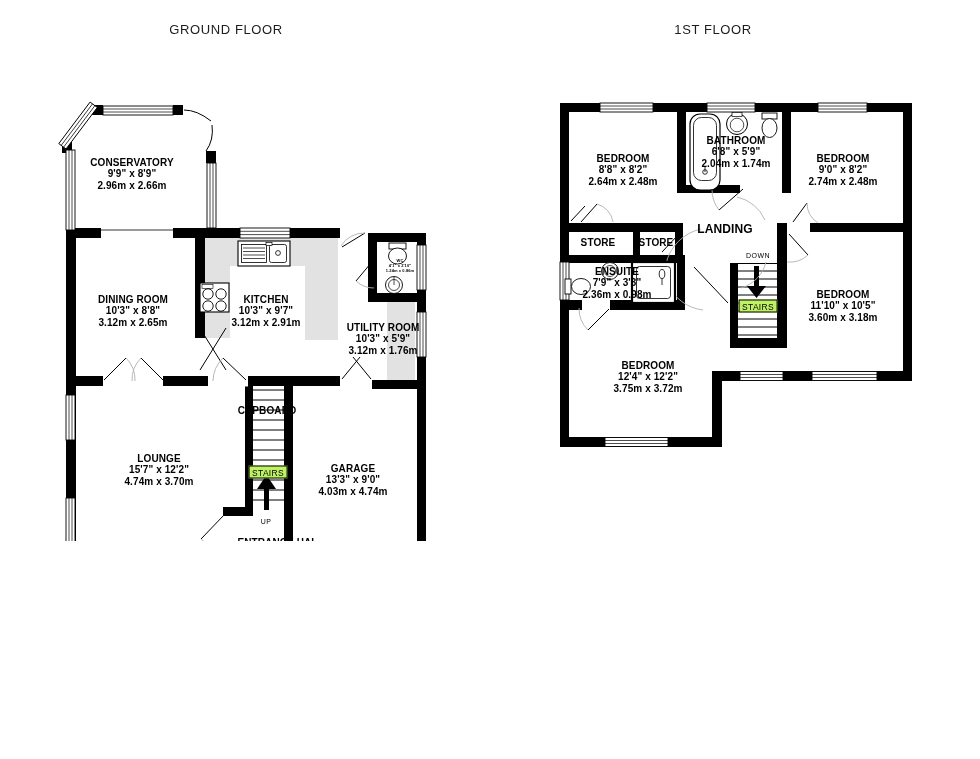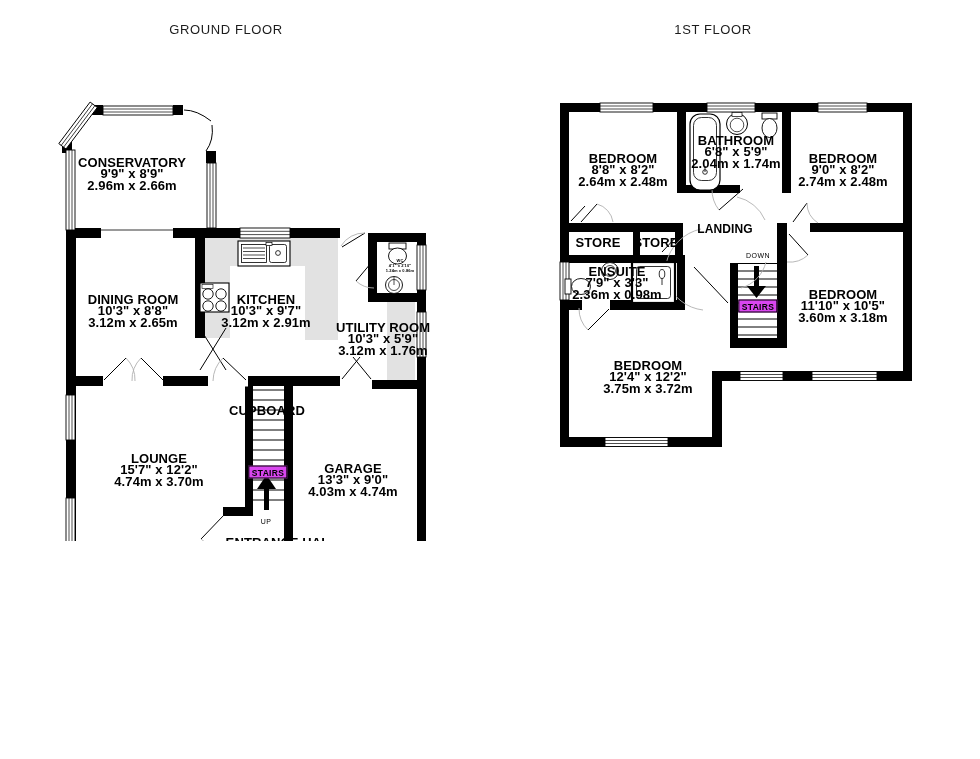--- a/index.html
+++ b/index.html
@@ -2,27 +2,27 @@
 <html><head>
 <meta charset="utf-8">
 <style>
   html,body{margin:0;padding:0;background:#fff;}
   .canvas{position:relative;width:980px;height:541px;background:#ffffff;overflow:hidden;
           font-family:"Liberation Sans", sans-serif;}
   .floor-plan{position:absolute;}
   .floor-title{position:absolute;transform:translateX(-50%);font-size:13px;letter-spacing:0.6px;
                color:#1c1c1c;white-space:nowrap;}
   .room-label{position:absolute;transform:translate(-50%,-50%);text-align:center;font-weight:bold;
-              font-size:13px;line-height:11.3px;color:#000;white-space:nowrap;letter-spacing:0.1px;}
+              font-size:10px;line-height:11.3px;color:#000;white-space:nowrap;letter-spacing:0.1px;}
   .room-label span{display:block;}
   .landing-label{font-size:12px;}
   .tiny-label{font-size:4px;line-height:5px;font-weight:bold;}
   .small-label{font-size:7px;font-weight:normal;letter-spacing:0.4px;}
-  .boxed-label{position:absolute;transform:translate(-50%,-50%);background:#d946ef;border:1.6px solid #000;
-               font-weight:bold;font-size:8.5px;line-height:10px;padding:0.5px 2.5px;letter-spacing:0.3px;
+  .boxed-label{position:absolute;transform:translate(-50%,-50%);background:#bef264;border:1.6px solid #000;
+               font-weight:normal;font-size:8.5px;line-height:10px;padding:0.5px 2.5px;letter-spacing:0.3px;
                white-space:nowrap;}
   .disclaimer{position:absolute;left:0;right:0;top:709px;text-align:center;font-size:6.9px;
               line-height:8.1px;color:#141414;}
 </style>
 </head>
 <body>
 
 <div class="canvas">
 
   <div class="floor-title" style="left:226px;top:22px;">GROUND FLOOR</div>

